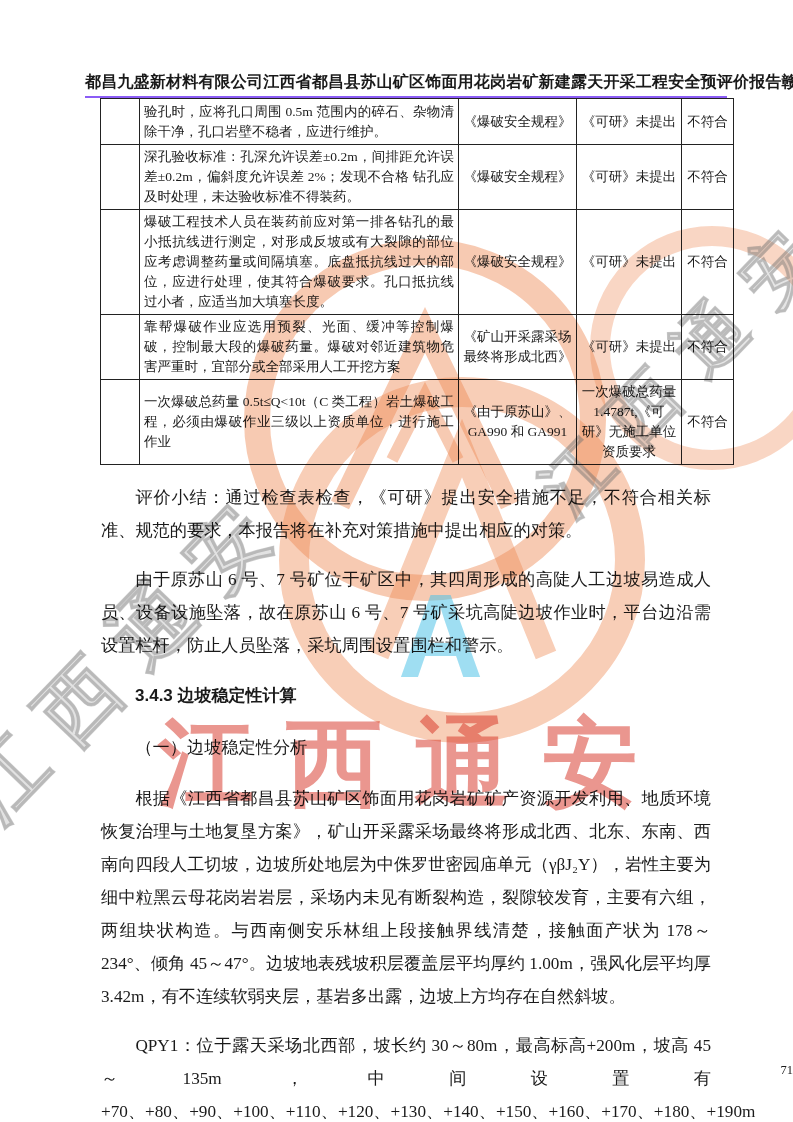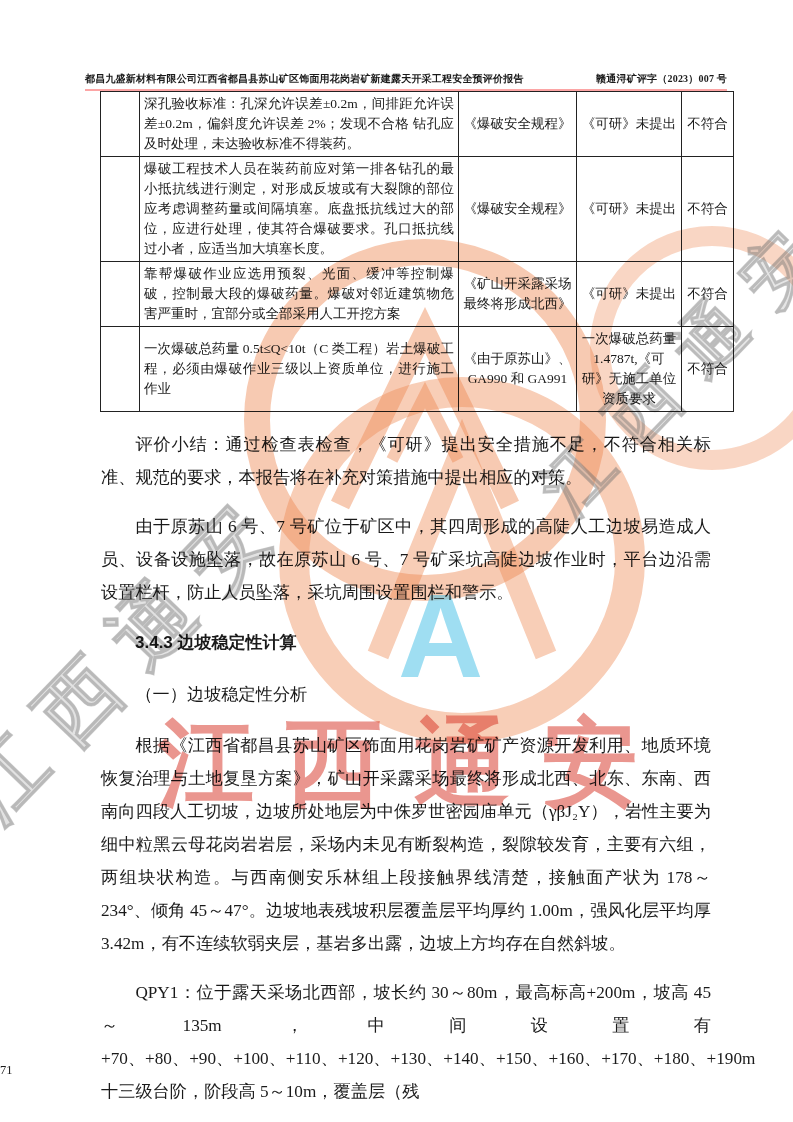--- a/index.html
+++ b/index.html
@@ -12,22 +12,22 @@
     font-family:"Liberation Serif", serif;
     color:#1a1a1a;
   }
   .content{
     position:absolute;
     left:85px;top:72px;width:642px;
   }
   
   .running-header{
     display:flex;justify-content:space-between;align-items:flex-end;
-    font-size:10px;font-weight:bold;
-    border-bottom:2px solid #fca5a5;
+    font-size:16px;font-weight:bold;
+    border-bottom:2px solid #8b5cf6;
     padding-bottom:3px;
     letter-spacing:.2px;
     white-space:nowrap;
   }
   
   table.checklist{
     border-collapse:collapse;
     margin-left:15px;
     width:627px;
     table-layout:fixed;
@@ -66,21 +66,21 @@
     text-indent:0;
   }
   .sub-heading{
     margin:0;
     text-indent:2em;
     line-height:36px;
   }
   .page-number{
     position:absolute;
     left:0;right:0;top:1063px;
-    text-align:left;
+    text-align:right;
     font-size:12.5px;
   }
   
   .watermark{
     position:absolute;inset:0;
     pointer-events:none;
     mix-blend-mode:multiply;
     z-index:5;
   }
   .wm-red-text{
@@ -121,20 +121,27 @@
 
   <div class="content">
 
     <div class="running-header">
       <span>都昌九盛新材料有限公司江西省都昌县苏山矿区饰面用花岗岩矿新建露天开采工程安全预评价报告</span>
       <span>赣通浔矿评字（2023）007 号</span>
     </div>
 
     <table class="checklist">
       <tbody>
+        <tr class="r1">
+          <td class="c-idx"></td>
+          <td class="c-content">验孔时，应将孔口周围 0.5m 范围内的碎石、杂物清除干净，孔口岩壁不稳者，应进行维护。</td>
+          <td class="c-standard">《爆破安全规程》</td>
+          <td class="c-status">《可研》未提出</td>
+          <td class="c-result">不符合</td>
+        </tr>
         <tr class="r2">
           <td class="c-idx"></td>
           <td class="c-content">深孔验收标准：孔深允许误差±0.2m，间排距允许误差±0.2m，偏斜度允许误差 2%；发现不合格 钻孔应及时处理，未达验收标准不得装药。</td>
           <td class="c-standard">《爆破安全规程》</td>
           <td class="c-status">《可研》未提出</td>
           <td class="c-result">不符合</td>
         </tr>
         <tr class="r3">
           <td class="c-idx"></td>
           <td class="c-content">爆破工程技术人员在装药前应对第一排各钻孔的最小抵抗线进行测定，对形成反坡或有大裂隙的部位应考虑调整药量或间隔填塞。底盘抵抗线过大的部位，应进行处理，使其符合爆破要求。孔口抵抗线过小者，应适当加大填塞长度。</td>

